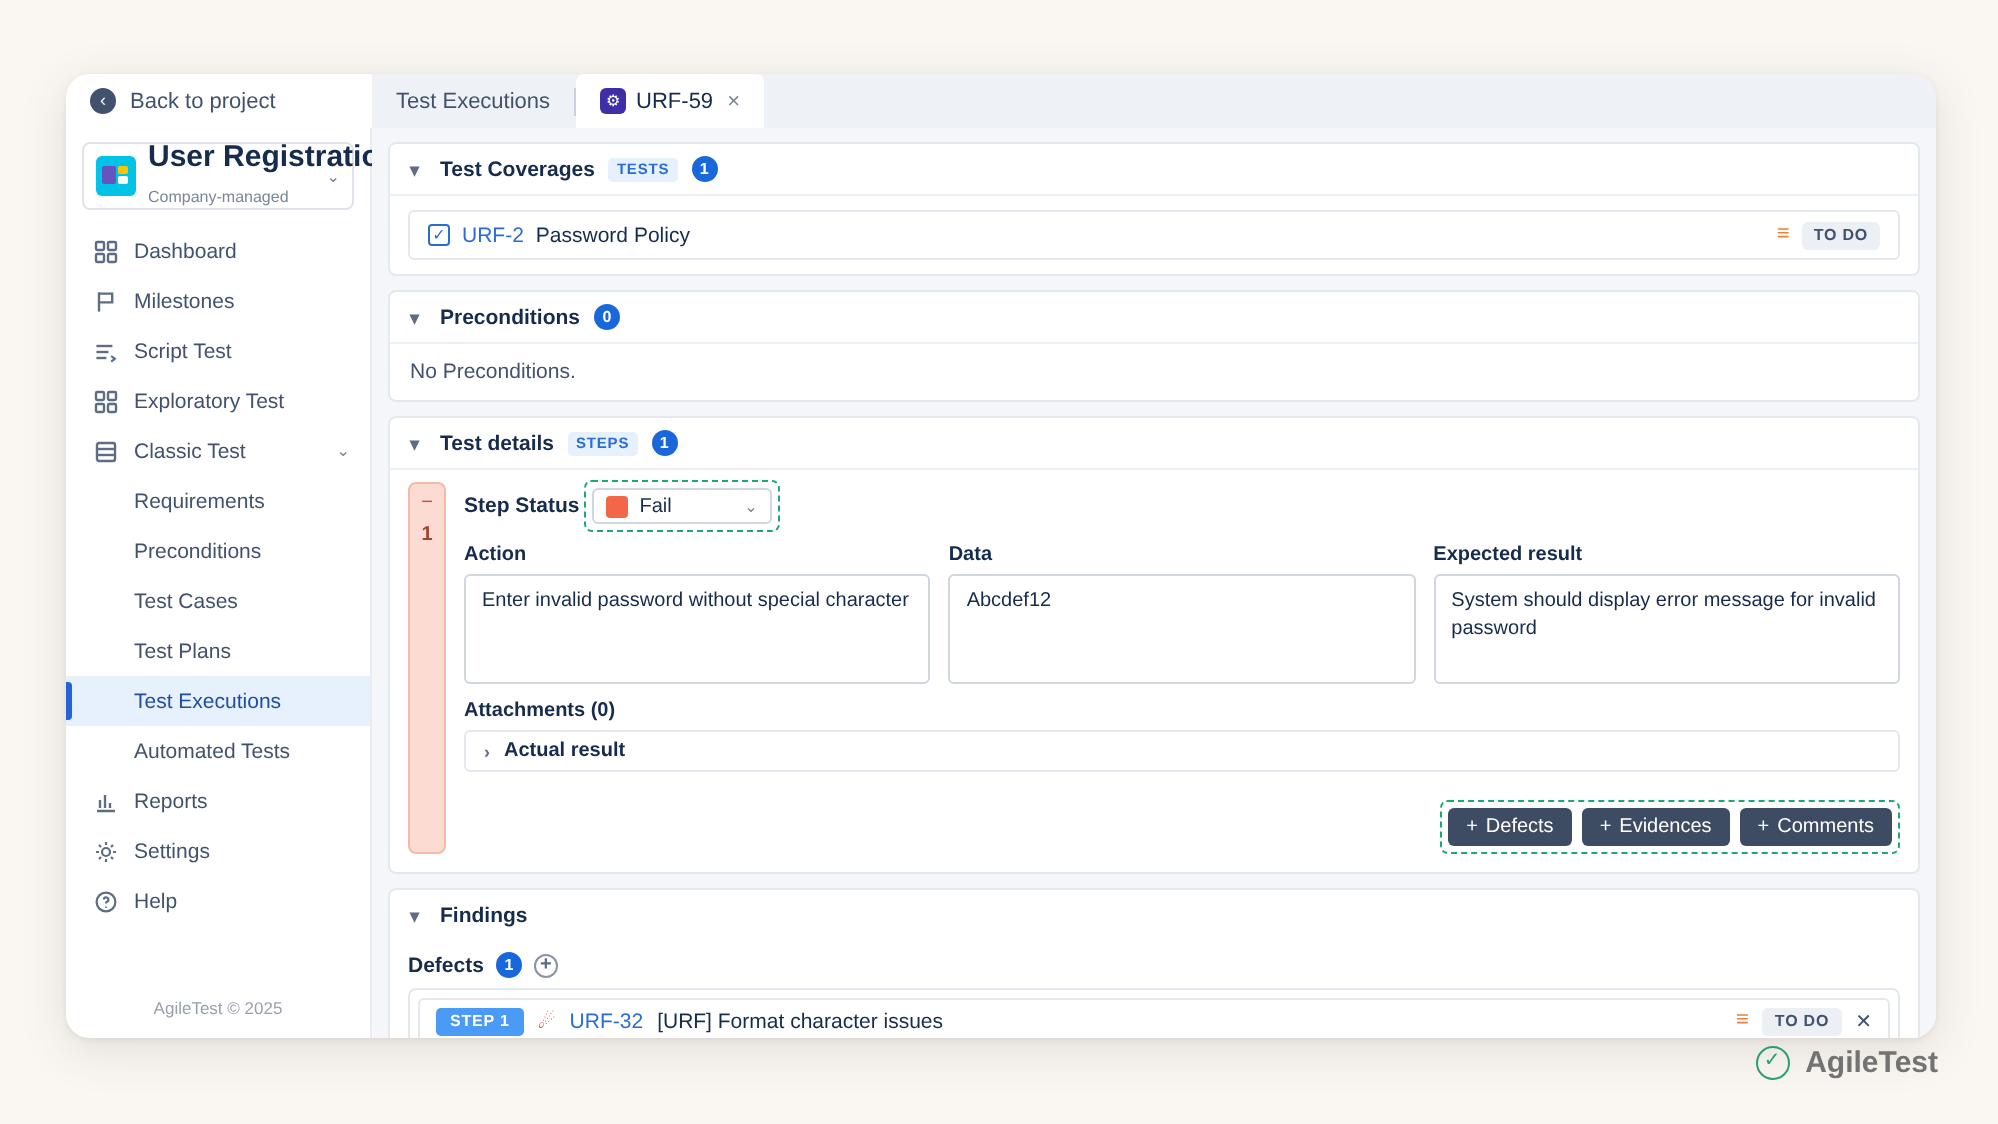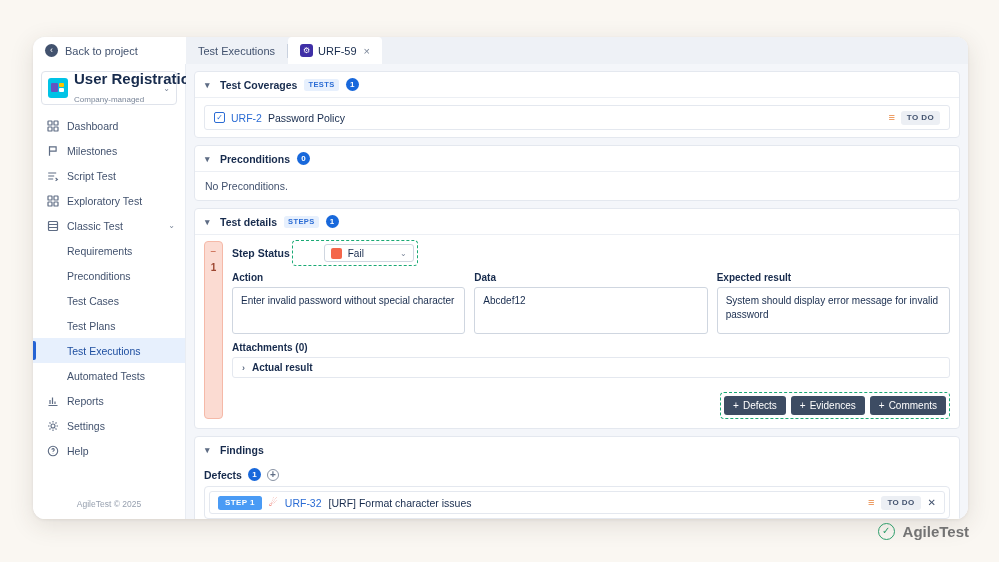--- a/index.html
+++ b/index.html
@@ -166,31 +166,31 @@
   .step-collapse { font-size: 10px; color: #c0553a; line-height: 1; }
   .step-num { font-size: 10px; font-weight: bold; color: #9c4530; }
   .step-main { flex: 1; min-width: 0; }
 
   .status-row { display: flex; align-items: center; gap: 2px; height: 24px; }
   .status-label { font-size: 10.5px; font-weight: bold; color: #172b4d; }
   .green-dash { border: 1.6px dashed #19a974; border-radius: 4px; padding: 3px; display: inline-flex; }
   .status-select {
     border: 1px solid #cfd6e0; border-radius: 3px; background: #fff;
     height: 18px; width: 90px; display: flex; align-items: center; gap: 6px;
-    padding: 3px 6px; font-size: 10px; color: #172b4d; margin-left: 28px;
+    padding: 3px 6px; font-size: 10px; color: #172b4d;
   }
   .fail-swatch { width: 11px; height: 11px; background: #f4664a; border-radius: 2px; flex: 0 0 auto; }
   .status-select .sel-text { flex: 1; }
 
   .fields { display: flex; gap: 9px; margin-top: 7px; }
   .field { flex: 1; min-width: 0; }
   .field-label { font-size: 10px; font-weight: bold; color: #172b4d; margin-bottom: 4px; }
   .field-box {
     border: 1px solid #cfd6e0; border-radius: 3px; background: #fff;
-    height: 47px; padding: 6px 8px;
+    height: 55px; padding: 6px 8px;
     font-size: 10px; color: #172b4d; line-height: 1.35;
   }
   .attach-label { font-size: 10px; font-weight: bold; color: #172b4d; margin: 8px 0 4px 0; }
   .actual-row {
     border: 1px solid #e4e8ef; border-radius: 3px; background: #fff;
     height: 21px; display: flex; align-items: center; gap: 7px; padding: 0 9px;
     font-size: 10px; font-weight: bold; color: #172b4d;
   }
   .actual-caret { font-size: 9px; color: #5e6c84; }
   .btn-row { display: flex; justify-content: flex-end; margin-top: 14px; }

